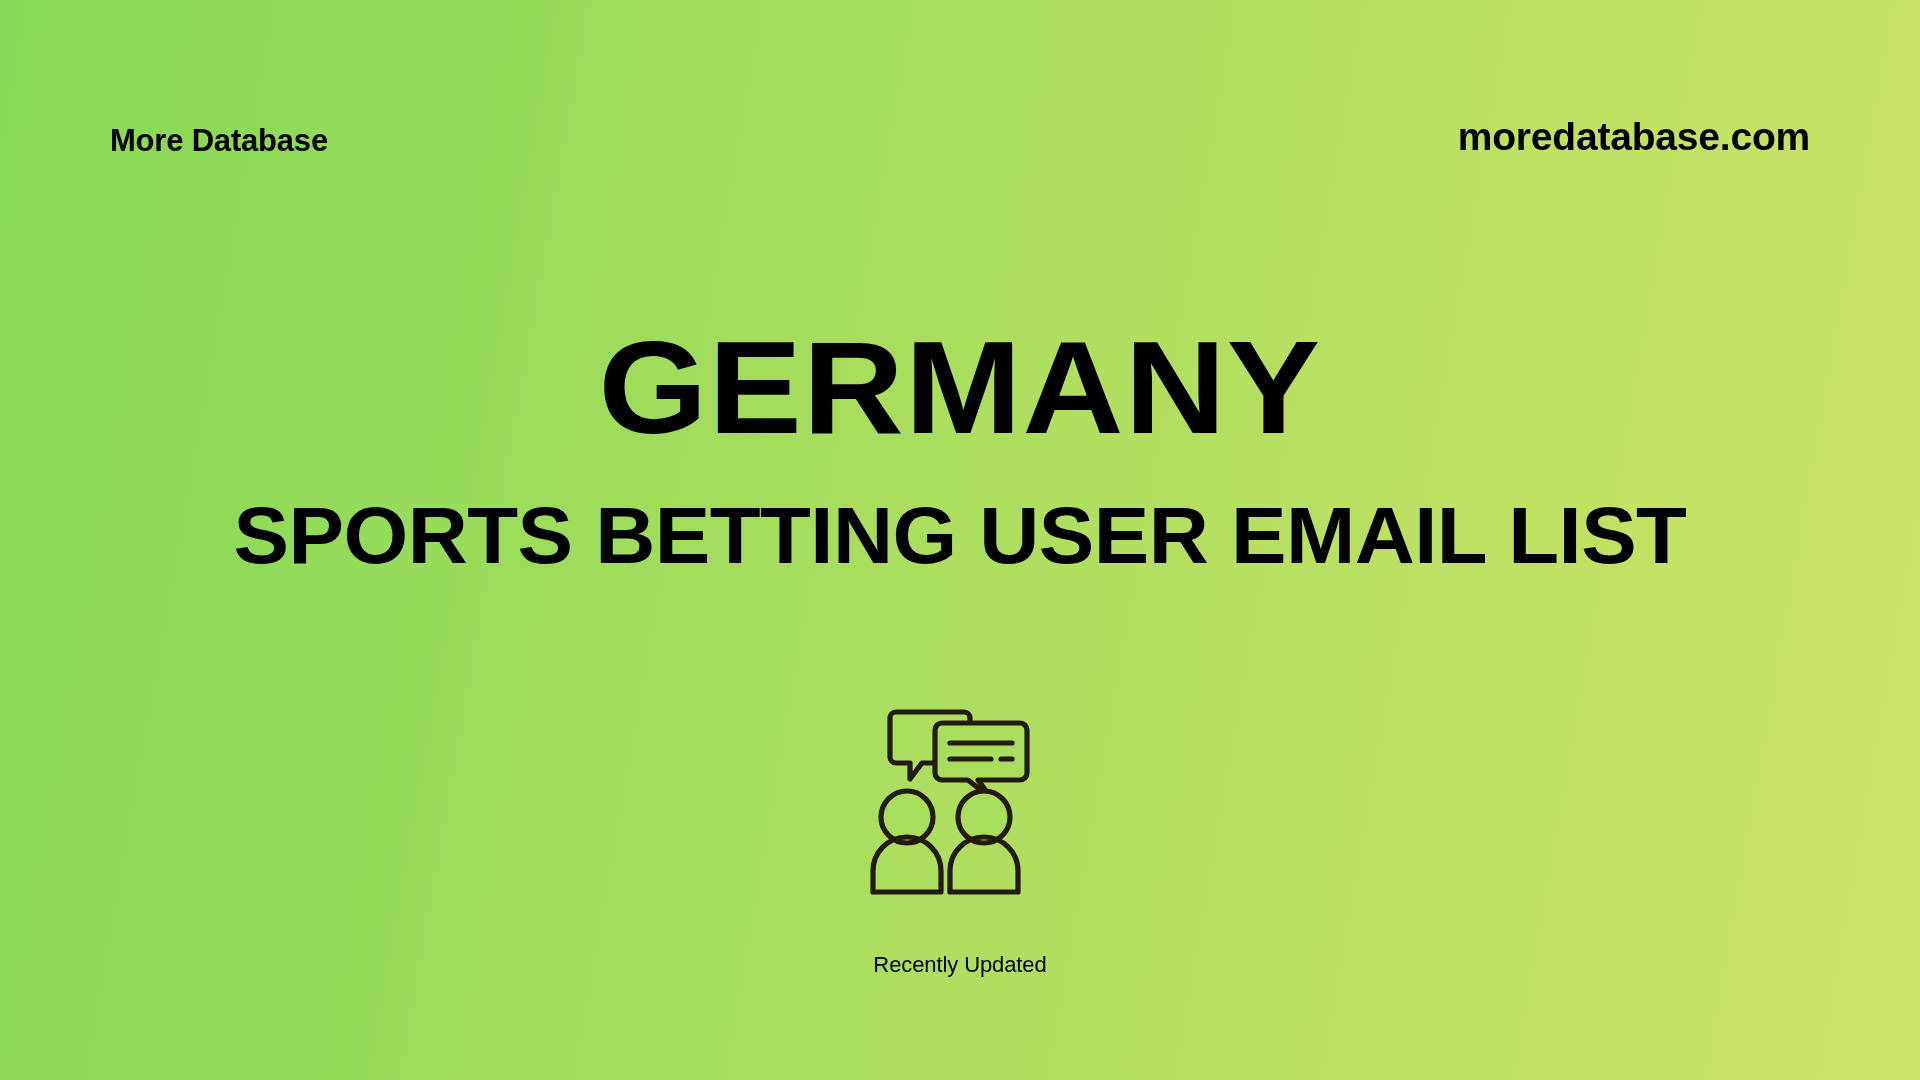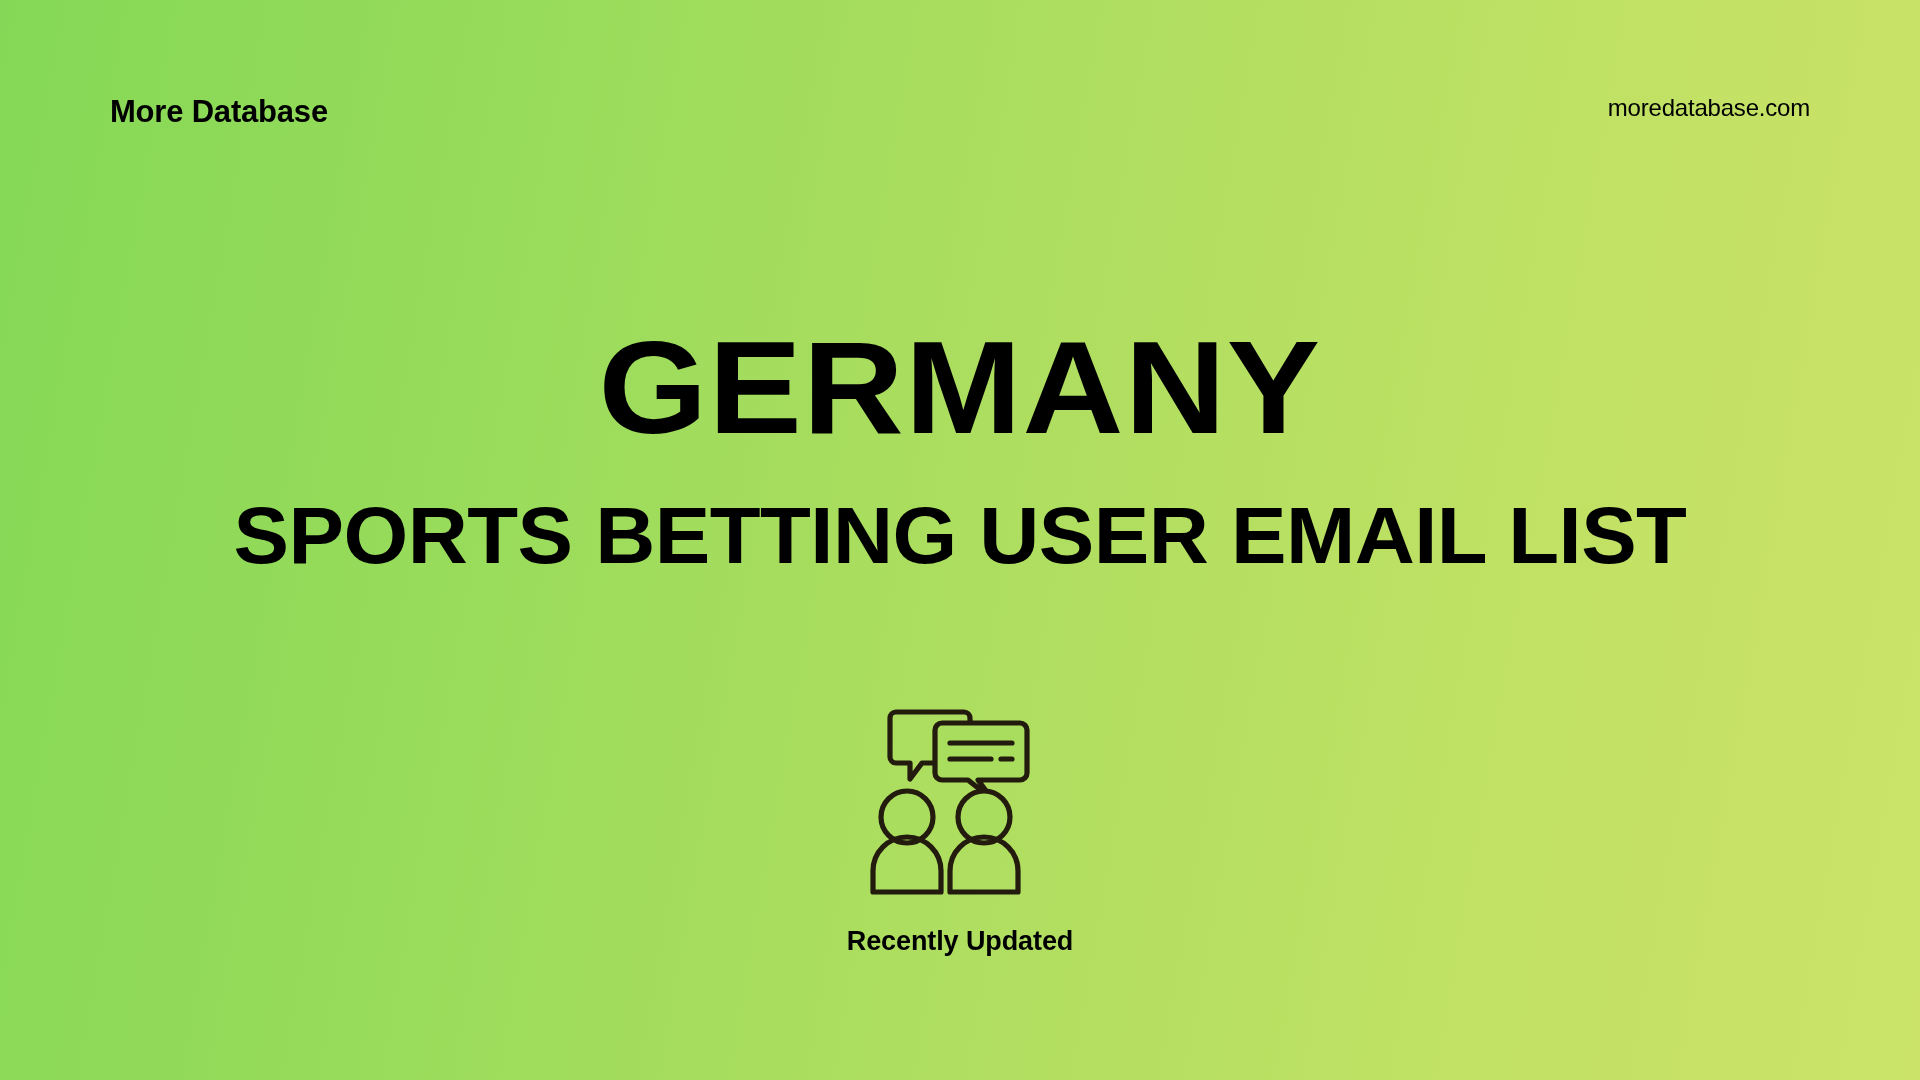--- a/index.html
+++ b/index.html
@@ -27,36 +27,36 @@
   }
 
   
   .banner-header {
     position: absolute;
     top: 96px;
     left: 0;
     width: 100%;
     height: 60px;
     display: flex;
-    align-items: flex-start;
+    align-items: flex-end;
     justify-content: space-between;
     padding: 0 110px 0 110px;
   }
 
   .brand-name {
     font-size: 31px;
     font-weight: 700;
     letter-spacing: -0.2px;
     line-height: 1;
     white-space: nowrap;
   }
 
   .site-url {
-    font-size: 24px;
-    font-weight: 400;
+    font-size: 39px;
+    font-weight: 700;
     letter-spacing: -0.2px;
     line-height: 1;
     white-space: nowrap;
   }
 
   
   .headline-block {
     position: absolute;
     top: 322px;
     left: 0;
@@ -106,23 +106,23 @@
   }
 
   .feature-icon {
     height: 220px;
     display: flex;
     align-items: center;
     justify-content: center;
   }
 
   .feature-label {
-    margin-top: 18px;
-    font-size: 27px;
-    font-weight: 700;
+    margin-top: 44px;
+    font-size: 22px;
+    font-weight: 400;
     letter-spacing: -0.1px;
     line-height: 1;
     white-space: nowrap;
   }
 
   svg { display: block; overflow: visible; }
 </style>
 </head>
 <body>
 

